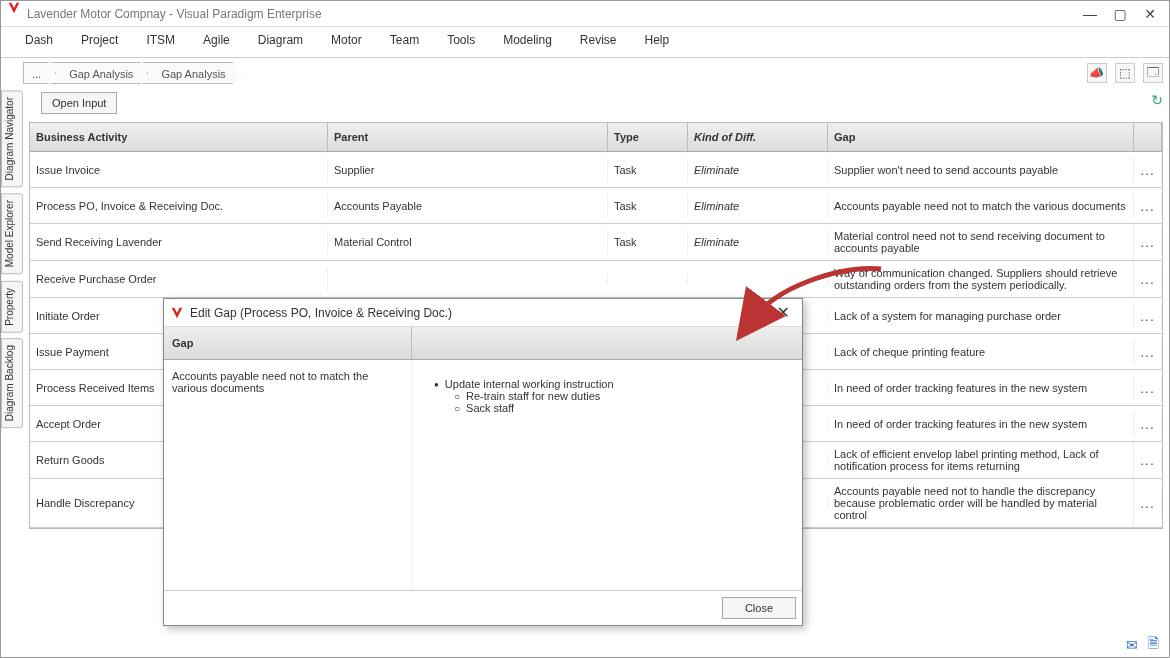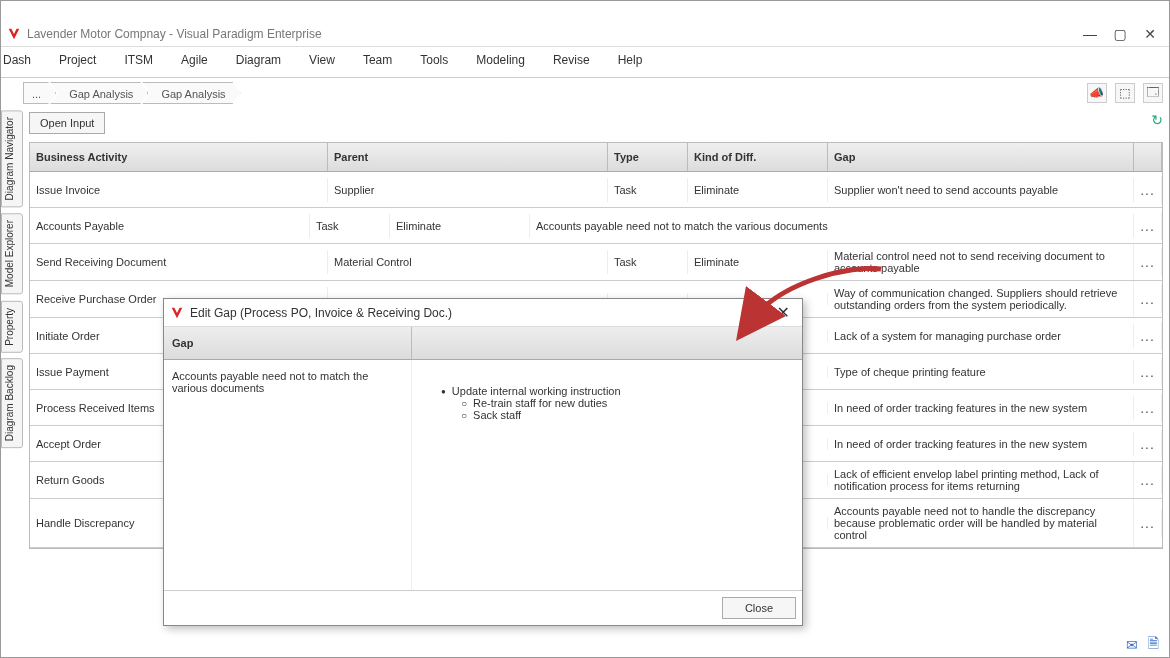--- a/index.html
+++ b/index.html
@@ -9,80 +9,80 @@
     font-size: 11px;
     background: #fff;
     color: #333;
     width: 1170px;
     height: 658px;
     overflow: hidden;
     position: relative;
     border: 1px solid #999;
   }
   
-  .titlebar { height:26px; line-height:26px; display:flex; align-items:center; padding:0 4px; border-bottom:1px solid #ddd; color:#777; font-size:12px;margin-top:20px; }
+  .titlebar { height:26px; line-height:26px; display:flex; align-items:flex-start; padding:0 4px; border-bottom:1px solid #ddd; color:#777; font-size:12px; }
   .titlebar .app-icon { width:14px; height:14px; margin:0 6px 0 2px; }
   .titlebar .spacer { flex:1 }
   .titlebar .win-btn { width:30px; text-align:center; font-size:14px; color:#444; }
   
-  .menubar { display:flex; gap:28px; padding:6px 18px 10px 2px; border-bottom:1px solid #ccc; font-size:12px; color:#333; }
+  .menubar { display:flex; gap:28px; padding:6px 18px 10px 24px; border-bottom:1px solid #ccc; font-size:12px; color:#333; }
   
   .breadcrumb-row { display:flex; align-items:center; padding:4px 6px; gap:4px; }
   .breadcrumb { display:flex; align-items:center; }
   .bc-item {
     position:relative; height:22px; line-height:22px; padding:0 14px 0 18px;
     border:1px solid #bbb; background:#fafafa; margin-left:-6px; font-size:11px; color:#555;
     clip-path: polygon(0 0, calc(100% - 8px) 0, 100% 50%, calc(100% - 8px) 100%, 0 100%, 8px 50%);
   }
   .bc-item.first { padding-left:8px; clip-path: polygon(0 0, calc(100% - 8px) 0, 100% 50%, calc(100% - 8px) 100%, 0 100%); }
   .breadcrumb-row .spacer { flex:1 }
   .tool-icon { width:20px; height:20px; border:1px solid #ccc; margin-left:4px; display:flex; align-items:center; justify-content:center; background:#f7f7f7; font-size:12px; }
   
   .main-area { display:flex; height:calc(100% - 26px - 34px - 30px - 24px); }
   .side-tabs { width:22px; display:flex; flex-direction:column; gap:6px; padding-top:2px; }
   .side-tab {
     writing-mode: vertical-rl; transform: rotate(180deg);
     border:1px solid #bbb; background:#f5f5f5; font-size:10px; padding:6px 2px; text-align:center;
     border-radius:3px 0 0 3px;
   }
   .content { flex:1; display:flex; flex-direction:column; padding:0 6px; }
-  .btn { border:1px solid #aaa; background:#f6f6f6; padding:4px 10px; font-size:11px; display:inline-block; }
+  .btn { border:1px solid #aaa; background:#f6f6f6; padding:4px 10px; font-size:11px; display:inline-block;margin-left:12px; }
   .toolbar-row { padding:4px 0 8px 0; display:flex; align-items:flex-start; }
   .small-tool { margin-left:auto; font-size:14px; color:#2a7; }
   
   .grid { border:1px solid #bbb; }
   .grid-header { display:flex; background:linear-gradient(#efefef,#dcdcdc); border-bottom:1px solid #aaa; font-weight:bold; font-size:11px; }
   .grid-header .col { padding:8px 6px; border-right:1px solid #bbb; }
   .grid-body { }
   .grid-row { display:flex; border-bottom:1px solid #ccc; min-height:36px; align-items:center; font-size:11px; color:#333; }
   .grid-row .col { padding:6px 6px; border-right:1px solid #eee; overflow:hidden; }
   .col.activity { width:298px; }
   .col.parent   { width:280px; }
   .col.type     { width:80px; }
-  .col.kind     { width:140px; }
+  .col.kind     { width:140px;font-style:italic; }
   .col.gap      { flex:1; }
   .col.more     { width:28px; text-align:center; color:#555; font-size:14px; letter-spacing:1px; }
   
   .dialog {
     position:absolute; left:162px; top:297px; width:640px; height:328px;
     background:#fff; border:1px solid #888; box-shadow:3px 3px 8px rgba(0,0,0,0.25); z-index:10;
     display:flex; flex-direction:column;
   }
   .dialog-title { height:28px; display:flex; align-items:center; padding:0 6px; border-bottom:1px solid #ddd; font-size:12px; }
   .dialog-title .app-icon { width:14px; height:14px; margin-right:6px; }
   .dialog-title .spacer { flex:1 }
   .dialog-title .close { font-size:16px; padding:0 6px; }
   .dialog-cols-header { display:flex; background:linear-gradient(#eee,#dcdcdc); border-bottom:1px solid #aaa; font-weight:bold; font-size:11px; }
   .dialog-cols-header .dcol { padding:10px 8px; border-right:1px solid #bbb; }
   .dcol.gapc { width:248px; }
   .dcol.solc { flex:1; }
   .dialog-body { flex:1; display:flex; font-size:11px; }
   .dialog-body .dcol.gapc { padding:10px 8px; border-right:1px solid #eee; }
   .dialog-body .dcol.solc { padding:10px 8px; }
-  .dialog-body ul { margin:15px; padding-left:6px; list-style:none; }
+  .dialog-body ul { margin:8px; padding-left:6px; list-style:none; }
   .dialog-body li.bullet::before { content:"●"; font-size:8px; margin-right:6px; position:relative; top:-1px; }
   .dialog-body li.circled { padding-left:20px; }
   .dialog-body li.circled::before { content:"○"; font-size:10px; margin-right:6px; position:relative; top:0; }
   .dialog-footer { border-top:1px solid #ccc; padding:6px; text-align:right; }
   .dialog-footer .btn { padding:4px 22px;text-align:right; }
   
   .footer { position:absolute; bottom:0; left:0; right:0; height:24px; display:flex; align-items:center; justify-content:flex-end; gap:10px; padding:0 10px; font-size:14px; color:#3a6fc9; }
   
   .arrow-overlay { position:absolute; left:720px; top:260px; width:180px; height:80px; z-index:20; pointer-events:none; }
   svg { display:block; }
@@ -100,21 +100,21 @@
   <span class="win-btn">▢</span>
   <span class="win-btn">✕</span>
 </div>
 
 <div class="menubar">
   <span>Dash</span>
   <span>Project</span>
   <span>ITSM</span>
   <span>Agile</span>
   <span>Diagram</span>
-  <span>View</span>
+  <span>Motor</span>
   <span>Team</span>
   <span>Tools</span>
   <span>Modeling</span>
   <span>Revise</span>
   <span>Help</span>
 </div>
 
 <div class="breadcrumb-row" style="margin-left:22px;">
   <div class="breadcrumb">
     <div class="bc-item first">...</div>
@@ -153,28 +153,29 @@
       <div class="grid-body" id="grid-body">
           <div class="grid-row">
             <div class="col activity">Issue Invoice</div>
             <div class="col parent">Supplier</div>
             <div class="col type">Task</div>
             <div class="col kind">Eliminate</div>
             <div class="col gap">Supplier won't need to send accounts payable</div>
             <div class="col more">...</div>
           </div>
           <div class="grid-row">
+            <div class="col activity">Process PO, Invoice &amp; Receiving Doc.</div>
             <div class="col parent">Accounts Payable</div>
             <div class="col type">Task</div>
             <div class="col kind">Eliminate</div>
             <div class="col gap">Accounts payable need not to match the various documents</div>
             <div class="col more">...</div>
           </div>
           <div class="grid-row">
-            <div class="col activity">Send Receiving Document</div>
+            <div class="col activity">Send Receiving Lavender</div>
             <div class="col parent">Material Control</div>
             <div class="col type">Task</div>
             <div class="col kind">Eliminate</div>
             <div class="col gap">Material control need not to send receiving document to accounts payable</div>
             <div class="col more">...</div>
           </div>
           <div class="grid-row">
             <div class="col activity">Receive Purchase Order</div>
             <div class="col parent"></div>
             <div class="col type"></div>
@@ -188,21 +189,21 @@
             <div class="col type"></div>
             <div class="col kind"></div>
             <div class="col gap">Lack of a system for managing purchase order</div>
             <div class="col more">...</div>
           </div>
           <div class="grid-row">
             <div class="col activity">Issue Payment</div>
             <div class="col parent"></div>
             <div class="col type"></div>
             <div class="col kind"></div>
-            <div class="col gap">Type of cheque printing feature</div>
+            <div class="col gap">Lack of cheque printing feature</div>
             <div class="col more">...</div>
           </div>
           <div class="grid-row">
             <div class="col activity">Process Received Items</div>
             <div class="col parent"></div>
             <div class="col type"></div>
             <div class="col kind"></div>
             <div class="col gap">In need of order tracking features in the new system</div>
             <div class="col more">...</div>
           </div>

